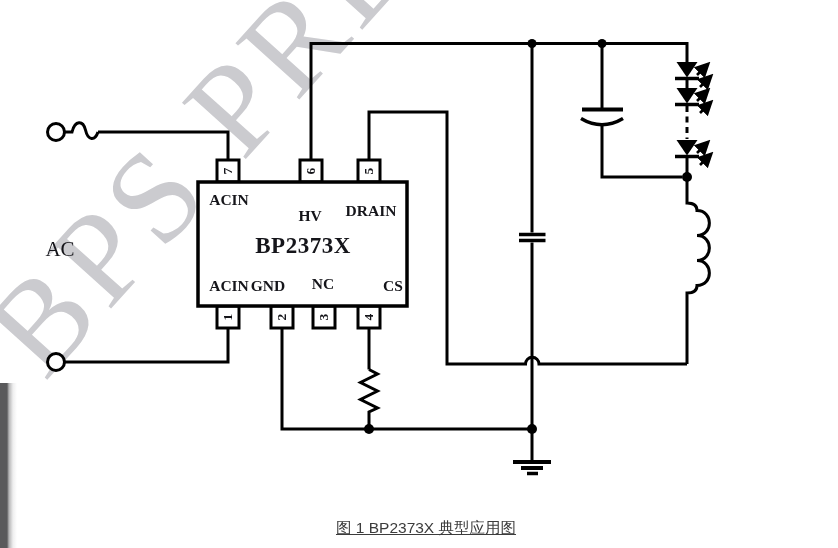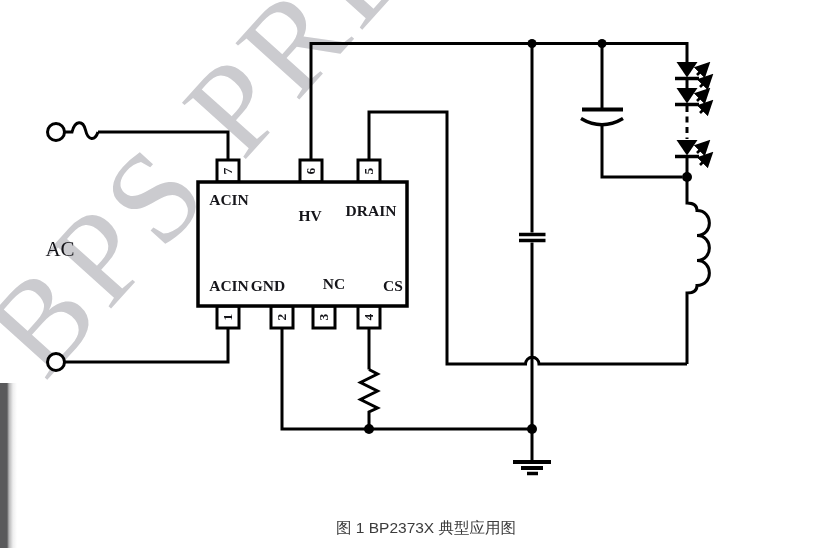--- a/index.html
+++ b/index.html
@@ -27,21 +27,21 @@
   .pin-num{
     font:700 13.5px "Liberation Serif",serif;
     transform:translate(-50%,-50%) rotate(-90deg);
   }
   .ac-label{
     font:400 21px "Liberation Serif",serif;
     transform:translate(-50%,-50%);
   }
   .caption{
     font:400 15.5px "Liberation Sans",sans-serif;color:#3c3c3c;
-    transform:translateX(-50%);z-index:3;position:absolute;
+    transform:translateX(-50%);z-index:3;position:absolute;text-decoration:underline;
   }
   .edge-bar{
     position:absolute;left:0;top:383px;width:18px;height:165px;z-index:4;
     background:linear-gradient(90deg,#59595b 0,#59595b 7px,
       rgba(89,89,91,0.45) 9px,rgba(120,120,122,0.12) 13px,rgba(255,255,255,0) 17px);
   }
 </style>
 </head>
 <body>
 
@@ -138,28 +138,29 @@
       <rect x="300" y="160" width="22" height="22" stroke-width="3"></rect>
       <rect x="358" y="160" width="22" height="22" stroke-width="3"></rect>
       <rect x="217" y="306" width="22" height="22" stroke-width="3"></rect>
       <rect x="271" y="306" width="22" height="22" stroke-width="3"></rect>
       <rect x="313" y="306" width="22" height="22" stroke-width="3"></rect>
       <rect x="358" y="306" width="22" height="22" stroke-width="3"></rect>
       <rect x="198" y="182" width="209" height="124" stroke-width="3.5"></rect>
     </g>
   </svg>
 
+  <span class="txt ic-title" style="left:303px;top:246px">BP2373X</span>
 
   <span class="txt ic-label" style="left:229px;top:200px">ACIN</span>
   <span class="txt ic-label" style="left:310px;top:216px">HV</span>
   <span class="txt ic-label" style="left:371px;top:211px">DRAIN</span>
 
   <span class="txt ic-label" style="left:229px;top:286px">ACIN</span>
   <span class="txt ic-label" style="left:268px;top:286px">GND</span>
-  <span class="txt ic-label" style="left:334px;top:284px">NC</span>
+  <span class="txt ic-label" style="left:323px;top:284px">NC</span>
   <span class="txt ic-label" style="left:393px;top:286px">CS</span>
 
   <span class="txt pin-num" style="left:228px;top:171px">7</span>
   <span class="txt pin-num" style="left:311px;top:171px">6</span>
   <span class="txt pin-num" style="left:369px;top:171px">5</span>
   <span class="txt pin-num" style="left:228px;top:317px">1</span>
   <span class="txt pin-num" style="left:282px;top:317px">2</span>
   <span class="txt pin-num" style="left:324px;top:317px">3</span>
   <span class="txt pin-num" style="left:369px;top:317px">4</span>
 

